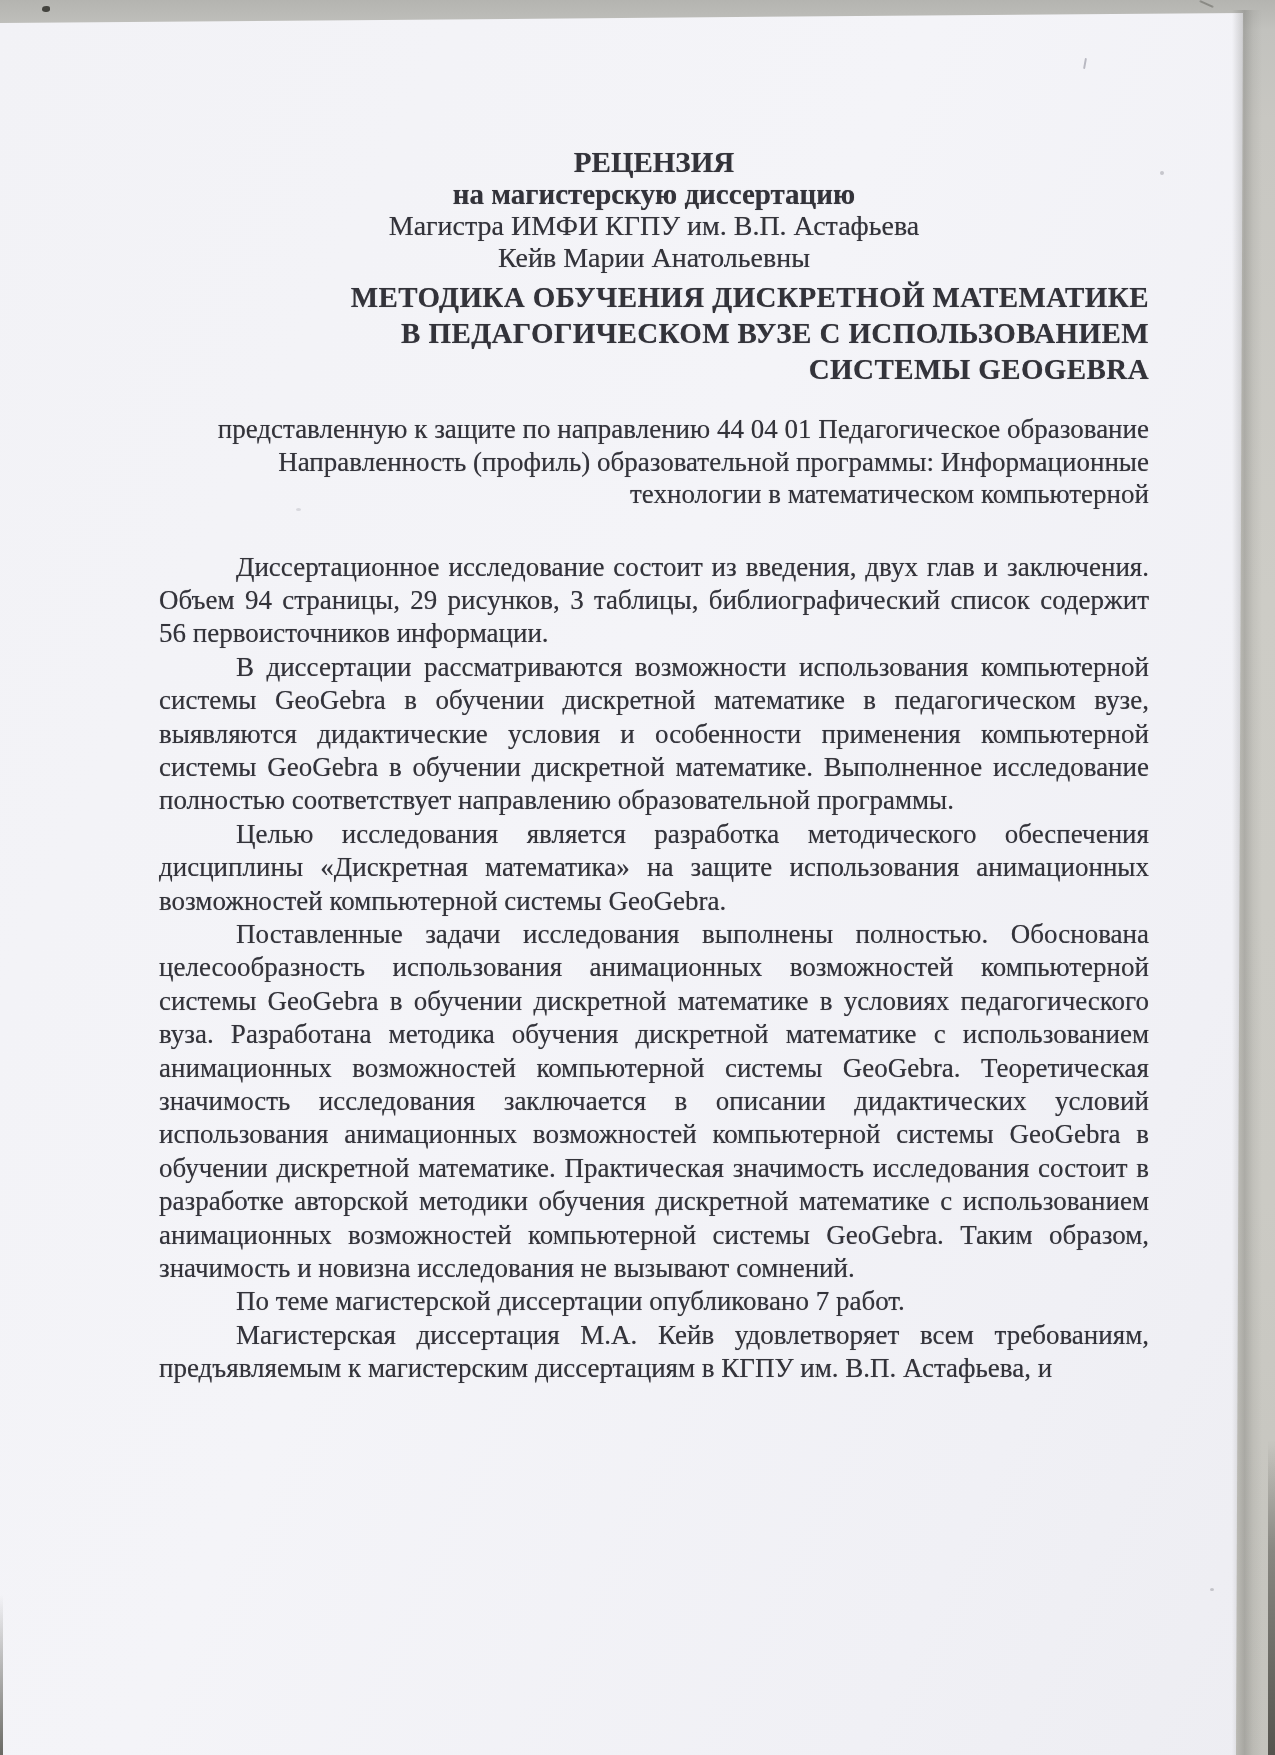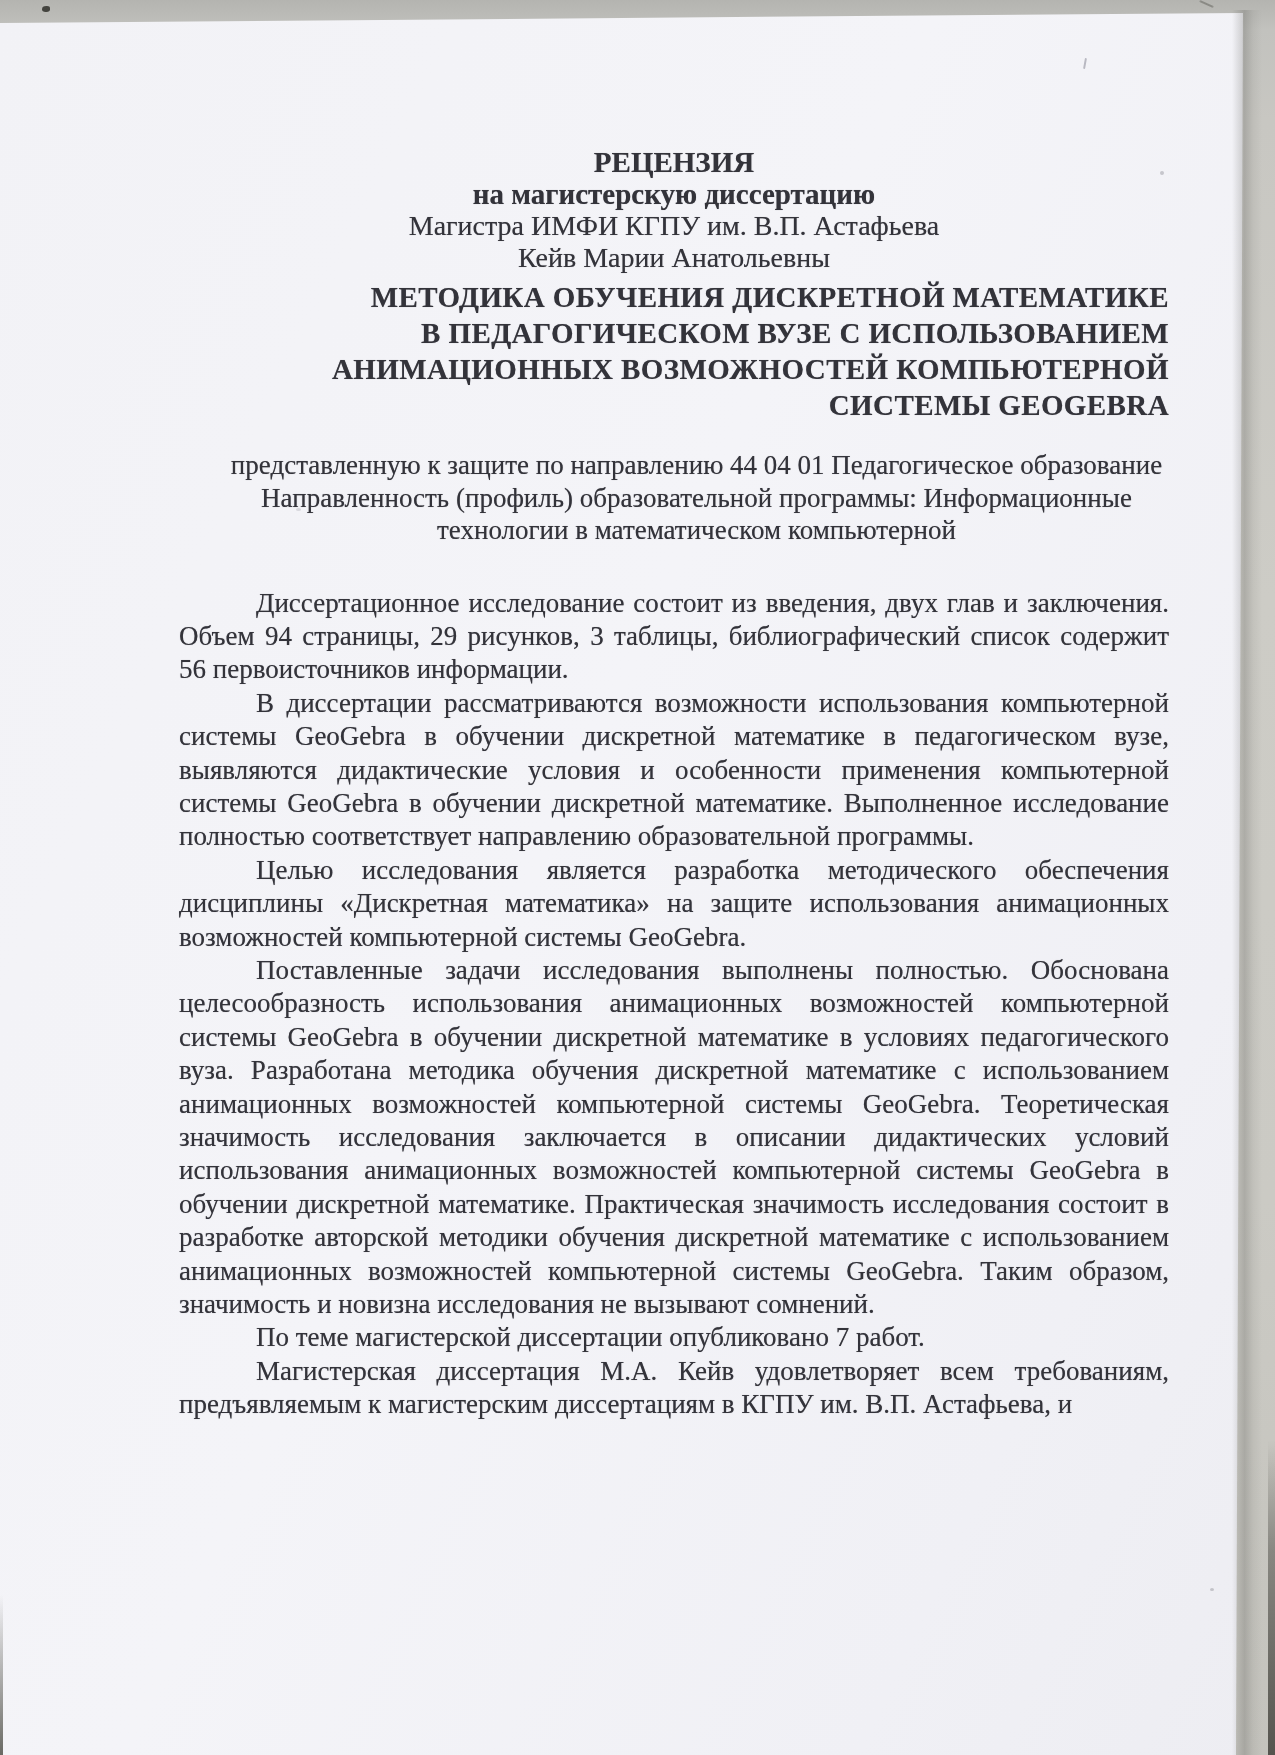--- a/index.html
+++ b/index.html
@@ -46,21 +46,21 @@
   .edge-dark-left {
     position: absolute;
     left: 0;
     top: 1595px;
     width: 3px;
     height: 160px;
     background: linear-gradient(to bottom, rgba(95,95,90,0), #6a6a64);
   }
   .doc {
     position: absolute;
-    left: 179px;
+    left: 159px;
     top: 0;
     width: 990px;
     color: #33333a;
     text-shadow: 0 0 0.7px rgba(45,45,52,0.55);
   }
   .head-block {
     margin-top: 146px;
     text-align: center;
     font-size: 28px;
     line-height: 32px;
@@ -72,21 +72,21 @@
     text-align: right;
     font-weight: bold;
     font-size: 29px;
     line-height: 36px;
     letter-spacing: 0.4px;
   }
   .intro-block {
     margin-top: 26px;
     font-size: 27px;
     line-height: 32.5px;
-    text-align: center;
+    text-align: right;
     margin-left: 45px;
   }
   .intro-block p { margin: 0; }
   .body-block {
     margin-top: 40px;
     font-size: 27px;
     line-height: 33.4px;
   }
   .body-block p {
     margin: 0;
@@ -125,21 +125,20 @@
     <div class="head-block">
       <div class="head-line head-bold">РЕЦЕНЗИЯ</div>
       <div class="head-line head-bold">на магистерскую диссертацию</div>
       <div class="head-line">Магистра ИМФИ КГПУ им. В.П. Астафьева</div>
       <div class="head-line">Кейв Марии Анатольевны</div>
     </div>
 
     <div class="caps-block">
       <div class="head-line">МЕТОДИКА ОБУЧЕНИЯ ДИСКРЕТНОЙ МАТЕМАТИКЕ</div>
       <div class="head-line">В ПЕДАГОГИЧЕСКОМ ВУЗЕ С ИСПОЛЬЗОВАНИЕМ</div>
-      <div class="head-line">АНИМАЦИОННЫХ ВОЗМОЖНОСТЕЙ КОМПЬЮТЕРНОЙ</div>
       <div class="head-line">СИСТЕМЫ GEOGEBRA</div>
     </div>
 
     <div class="intro-block">
       <p>представленную к защите по направлению 44 04 01 Педагогическое образование</p>
       <p>Направленность (профиль) образовательной программы: Информационные технологии в математическом компьютерной</p>
     </div>
 
     <div class="body-block">
       <p>Диссертационное исследование состоит из введения, двух глав и заключения. Объем 94 страницы, 29 рисунков, 3 таблицы, библиографический список содержит 56 первоисточников информации.</p>

